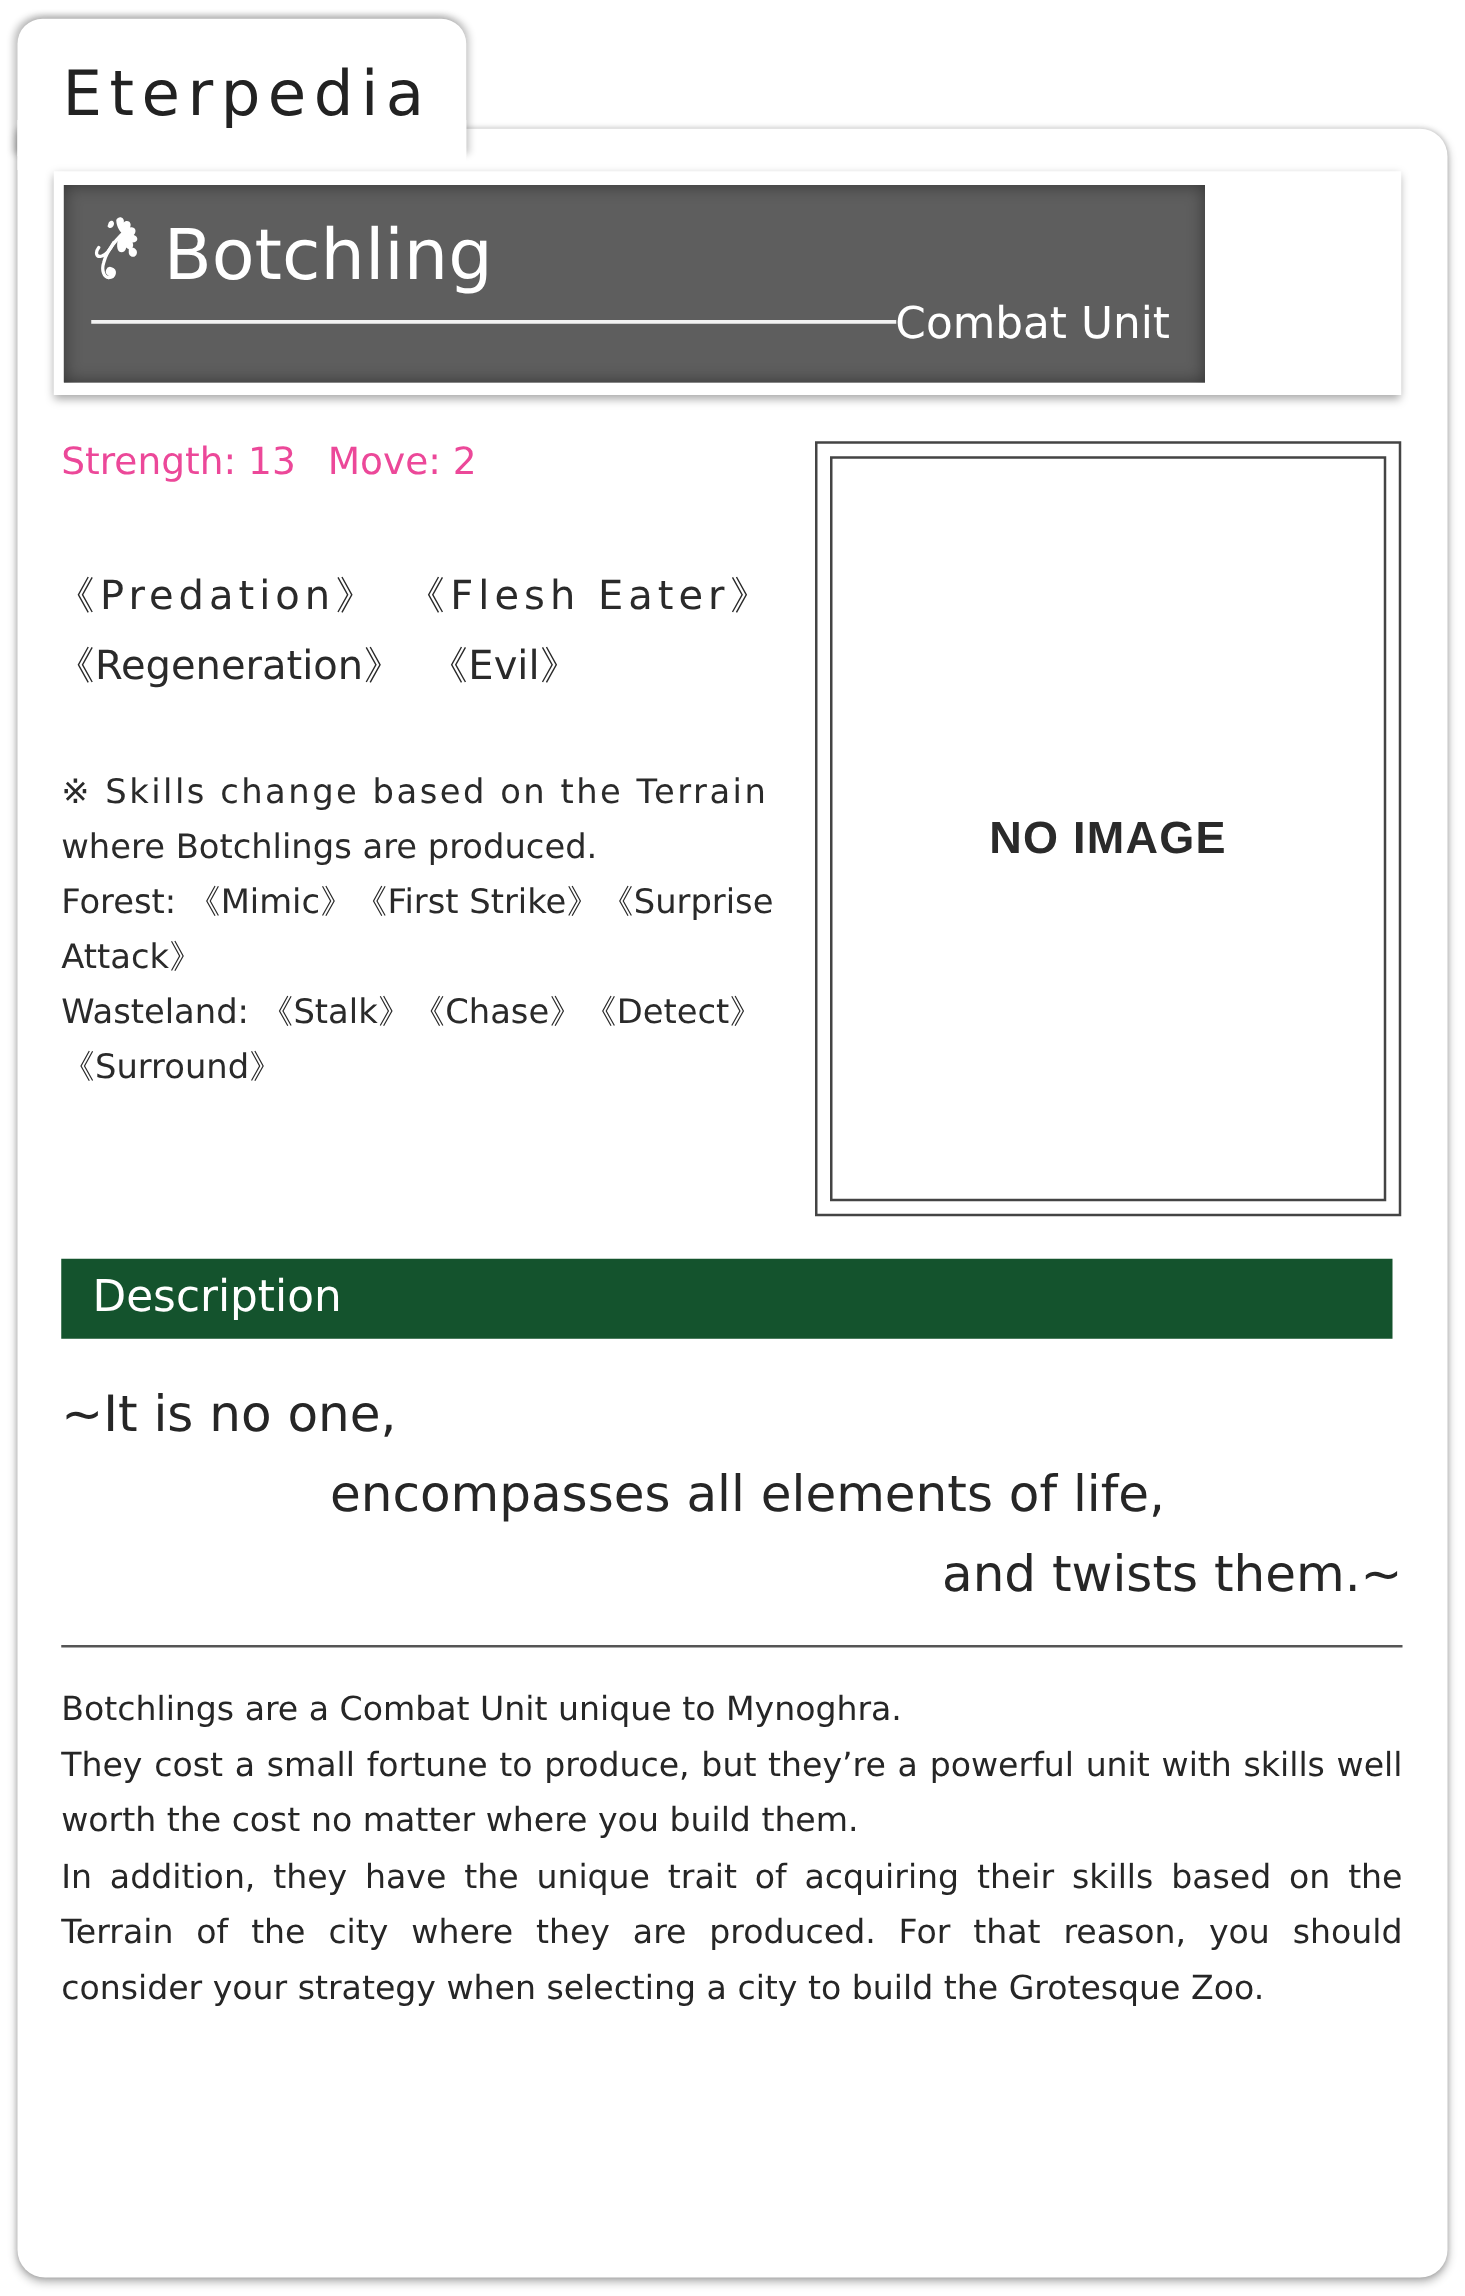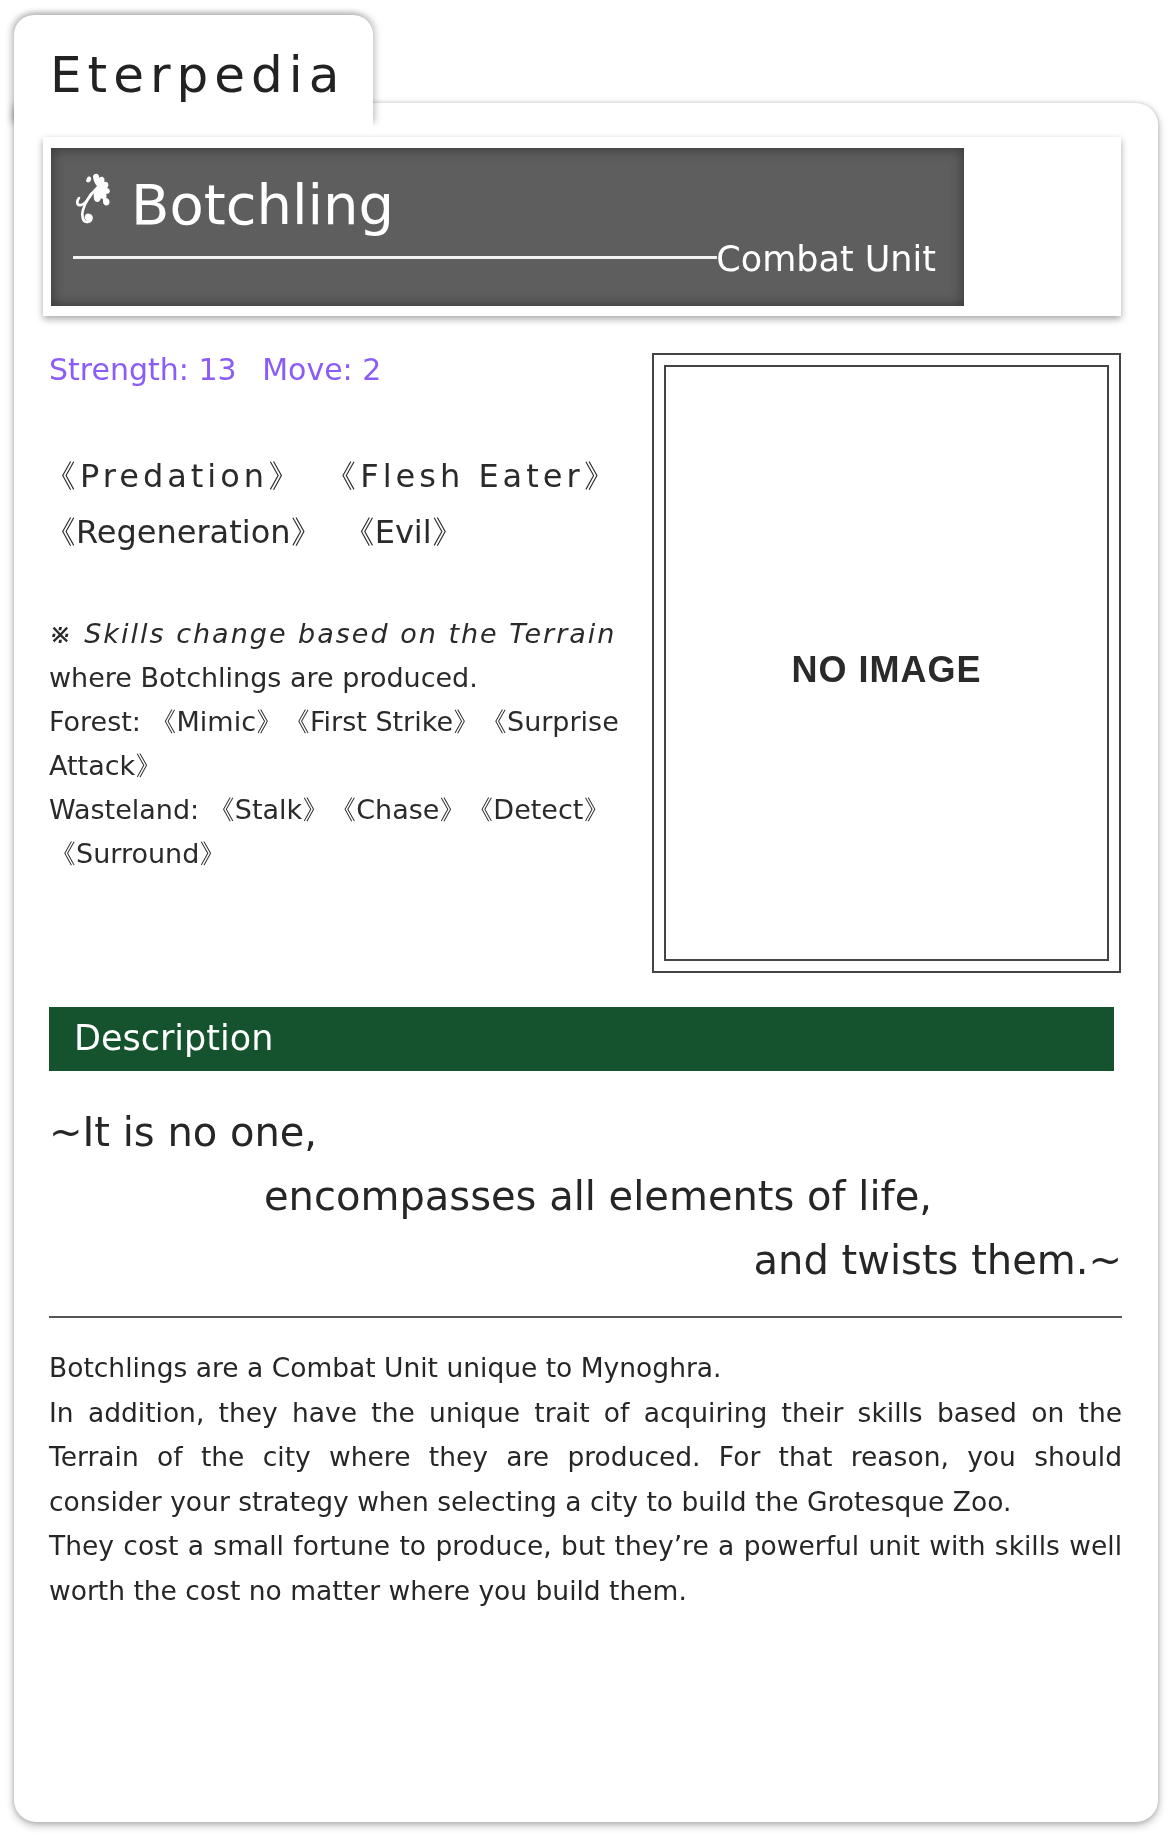--- a/index.html
+++ b/index.html
@@ -114,21 +114,21 @@
     color: #ffffff;
     line-height: 1.1;
   }
 
   
   .stats {
     position: absolute;
     left: 49px;
     top: 352px;
     font-size: 30px;
-    color: #8b5cf6;
+    color: #ec4899;
     z-index: 3;
     white-space: nowrap;
   }
   .stats .move { margin-left: 16px; }
 
   .skills {
     position: absolute;
     left: 44px;
     top: 448px;
     width: 600px;
@@ -145,21 +145,21 @@
     position: absolute;
     left: 49px;
     top: 612px;
     width: 580px;
     font-size: 27px;
     line-height: 44px;
     color: #2a2a2a;
     z-index: 3;
   }
   .notes .line { white-space: nowrap; }
-  .notes .spaced { letter-spacing: 2px; font-style: italic; }
+  .notes .spaced { letter-spacing: 2px; }
 
   
   .img-frame {
     position: absolute;
     left: 652px;
     top: 353px;
     width: 465px;
     height: 616px;
     border: 2px solid #444444;
     background: #ffffff;
@@ -318,15 +318,15 @@
 <div class="quote">
   <div class="q1">~It is no one,</div>
   <div class="q2">encompasses all elements of life,</div>
   <div class="q3">and twists them.~</div>
 </div>
 
 <div class="divider"></div>
 
 <div class="body-text">
   <p class="p">Botchlings are a Combat Unit unique to Mynoghra.</p>
+  <p class="p justify">They cost a small fortune to produce, but they’re a powerful unit with skills well worth the cost no matter where you build them.</p>
   <p class="p justify">In addition, they have the unique trait of acquiring their skills based on the Terrain of the city where they are produced. For that reason, you should consider your strategy when selecting a city to build the Grotesque Zoo.</p>
-  <p class="p justify">They cost a small fortune to produce, but they’re a powerful unit with skills well worth the cost no matter where you build them.</p>
 </div>
 
 </body></html>

